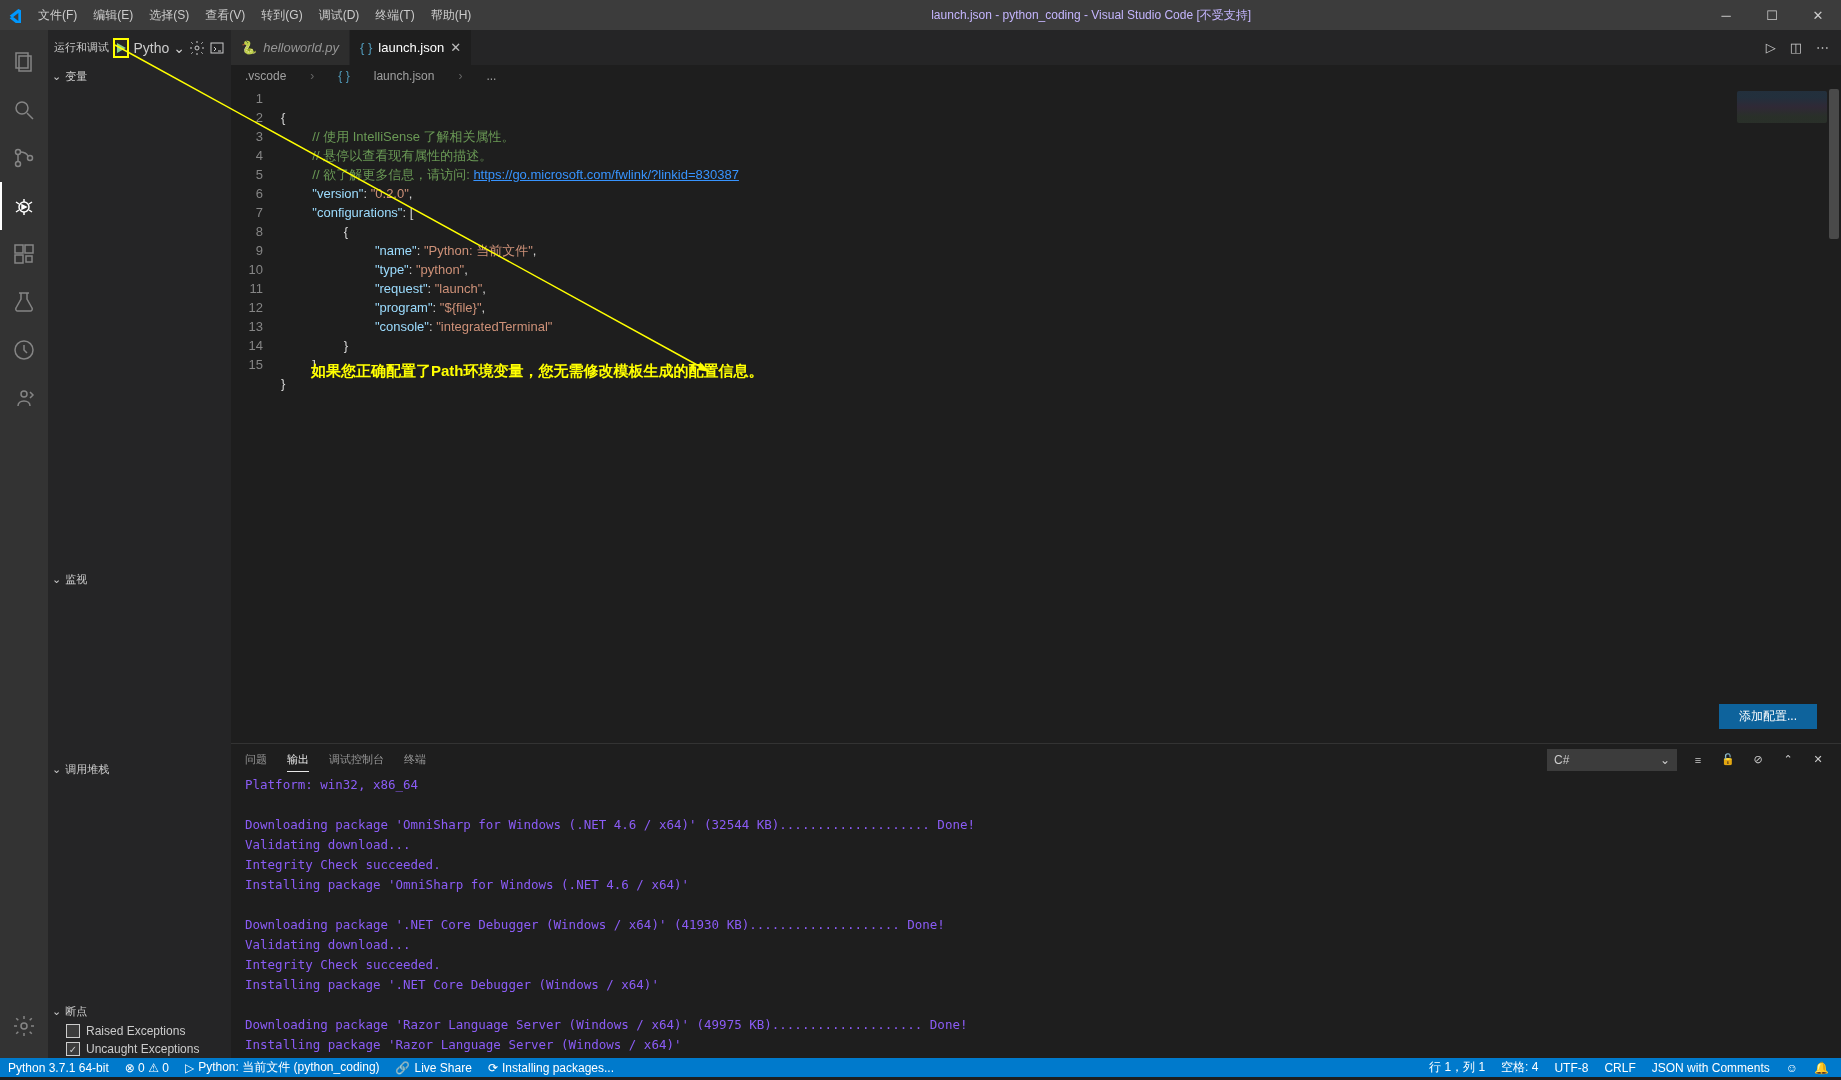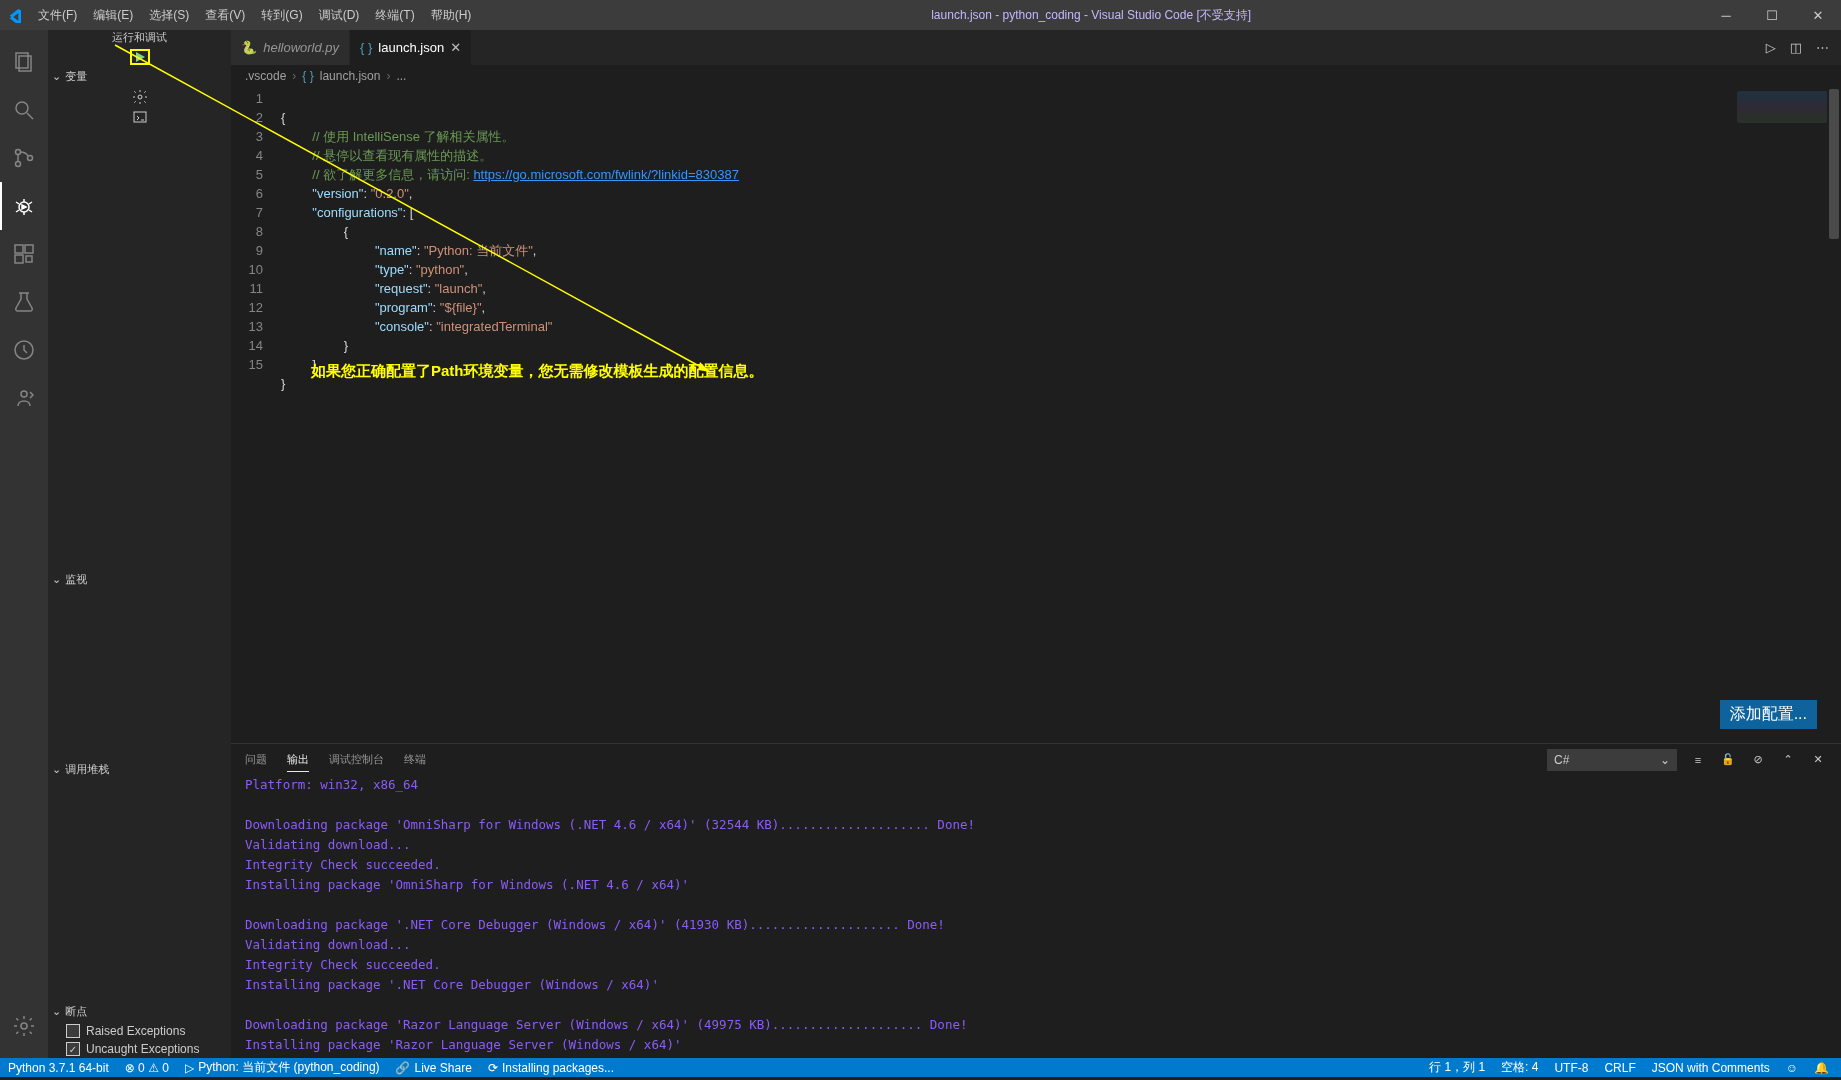--- a/index.html
+++ b/index.html
@@ -11,51 +11,51 @@
 .title-center { flex:1; text-align:center; font-size:12px; color:#c4b5fd; }
 .win-controls { display:flex; }
 .win-btn { width:46px; height:30px; display:flex; align-items:center; justify-content:center; color:#cccccc; }
 .main-row { display:flex; height:calc(100% - 30px - 22px); }
 .activity-bar { width:48px; background:#333333; display:flex; flex-direction:column; align-items:center; padding-top:8px; }
 .activity-item { width:48px; height:48px; display:flex; align-items:center; justify-content:center; color:#858585; position:relative; }
 .activity-item.active { color:#ffffff; }
 .activity-item.active::before { content:''; position:absolute; left:0; top:0; width:2px; height:48px; background:#ffffff; }
 .activity-bottom { margin-top:auto; margin-bottom:8px; }
 .sidebar { width:183px; background:#252526; display:flex; flex-direction:column; }
-.debug-header { height:35px; display:flex; align-items:center; padding:0 6px; gap:4px;flex-direction:column; }
+.debug-header { height:35px; display:flex; align-items:center; padding:0 6px; gap:4px; }
 .run-label { font-size:11px; color:#cccccc; flex-shrink:0; }
 .play-btn { width:20px; height:20px; border:2px solid #ffff00; display:flex; align-items:center; justify-content:center; }
 .config-select { display:flex; align-items:center; gap:4px; color:#cccccc; font-size:14px; flex:1; }
 .hdr-icon { width:18px; height:18px; display:flex; align-items:center; justify-content:center; color:#cccccc; }
 .section-header { height:22px; display:flex; align-items:center; padding:0 4px; background:#252526; color:#cccccc; font-size:11px; cursor:pointer; }
 .section-header .chev { margin-right:4px; }
 .section-fill { flex:1; }
 .breakpoint-item { padding:2px 4px 2px 18px; display:flex; align-items:center; gap:6px; font-size:12px; color:#cccccc; }
 .checkbox { width:14px; height:14px; border:1px solid #cccccc; background:#3c3c3c; display:inline-flex; align-items:center; justify-content:center; font-size:10px; }
 .editor-area { flex:1; display:flex; flex-direction:column; background:#1e1e1e; }
 .tab-bar { height:35px; background:#252526; display:flex; align-items:center; }
 .tab { height:35px; padding:0 10px; display:flex; align-items:center; gap:6px; background:#2d2d2d; border-right:1px solid #252526; color:#969696; font-size:13px; }
 .tab.active { background:#1e1e1e; color:#ffffff; }
 .tab .close-x { opacity:0.7; }
 .tab .file-icon { font-size:13px; }
 .editor-actions { margin-left:auto; display:flex; gap:14px; padding:0 12px; color:#cccccc; }
-.breadcrumbs { height:22px; display:flex; align-items:center; padding:0 14px; gap:6px; font-size:12px; color:#a0a0a0; }
+.breadcrumbs { height:22px; display:flex; align-items:center; padding:0 14px; gap:24px; font-size:12px; color:#a0a0a0; }
 .breadcrumbs .sep { color:#666666; }
 .editor-body { flex:1; display:flex; position:relative; overflow:hidden; }
 .gutter { width:50px; padding-top:2px; text-align:right; color:#858585; font-family:Consolas,monospace; font-size:13px; line-height:19px; }
 .gutter div { padding-right:18px; }
 .code { flex:1; padding-top:2px; font-family:Consolas,monospace; font-size:13px; line-height:19px; white-space:pre; color:#d4d4d4; }
 .c-comment { color:#6a9955; }
 .c-key { color:#9cdcfe; }
 .c-string { color:#ce9178; }
 .c-punct { color:#d4d4d4; }
 .c-link { color:#3794ff; text-decoration:underline; }
 .minimap { position:absolute; top:4px; right:14px; width:90px; height:32px; background:linear-gradient(#2a4a6a 20%, #4a3a5a 50%, #3a4a3a 80%); opacity:0.4; border-radius:2px; }
 .annotation-box { position:absolute; left:80px; top:272px; font-family:"Microsoft YaHei",sans-serif; font-size:15px; font-weight:bold; color:#ffff00; line-height:24px; }
-.add-config-btn { position:absolute; right:24px; bottom:14px; background:#0e639c; color:#ffffff; padding:4px 10px; font-size:16px; border:none; cursor:pointer; }
+.add-config-btn { position:absolute; right:24px; bottom:14px; background:#0e639c; color:#ffffff; padding:4px 20px; font-size:12px; border:none; cursor:pointer; }
 .panel { height:315px; border-top:1px solid #333333; display:flex; flex-direction:column; background:#1e1e1e; }
 .panel-tabs { height:31px; display:flex; align-items:center; padding:0 14px; gap:20px; font-size:11px; color:#969696; }
 .panel-tab { padding:4px 0; cursor:pointer; }
 .panel-tab.active { color:#e7e7e7; border-bottom:1px solid #e7e7e7; }
 .panel-right { margin-left:auto; display:flex; align-items:center; gap:12px; }
 .filter-select { width:130px; height:22px; background:#3c3c3c; border:1px solid #3c3c3c; color:#cccccc; padding:0 6px; font-size:12px; display:flex; align-items:center; justify-content:space-between; }
 .panel-icon { width:18px; height:18px; display:flex; align-items:center; justify-content:center; color:#cccccc; }
 .panel-body { flex:1; overflow:auto; padding:0 14px; font-family:Consolas,monospace; font-size:12.5px; line-height:20px; color:#8b5cf6; white-space:pre; }
 .status-bar { height:19px; background:#007acc; color:#ffffff; display:flex; align-items:center; font-size:12px; }
 .status-item { padding:0 8px; display:flex; align-items:center; gap:4px; height:22px; }

